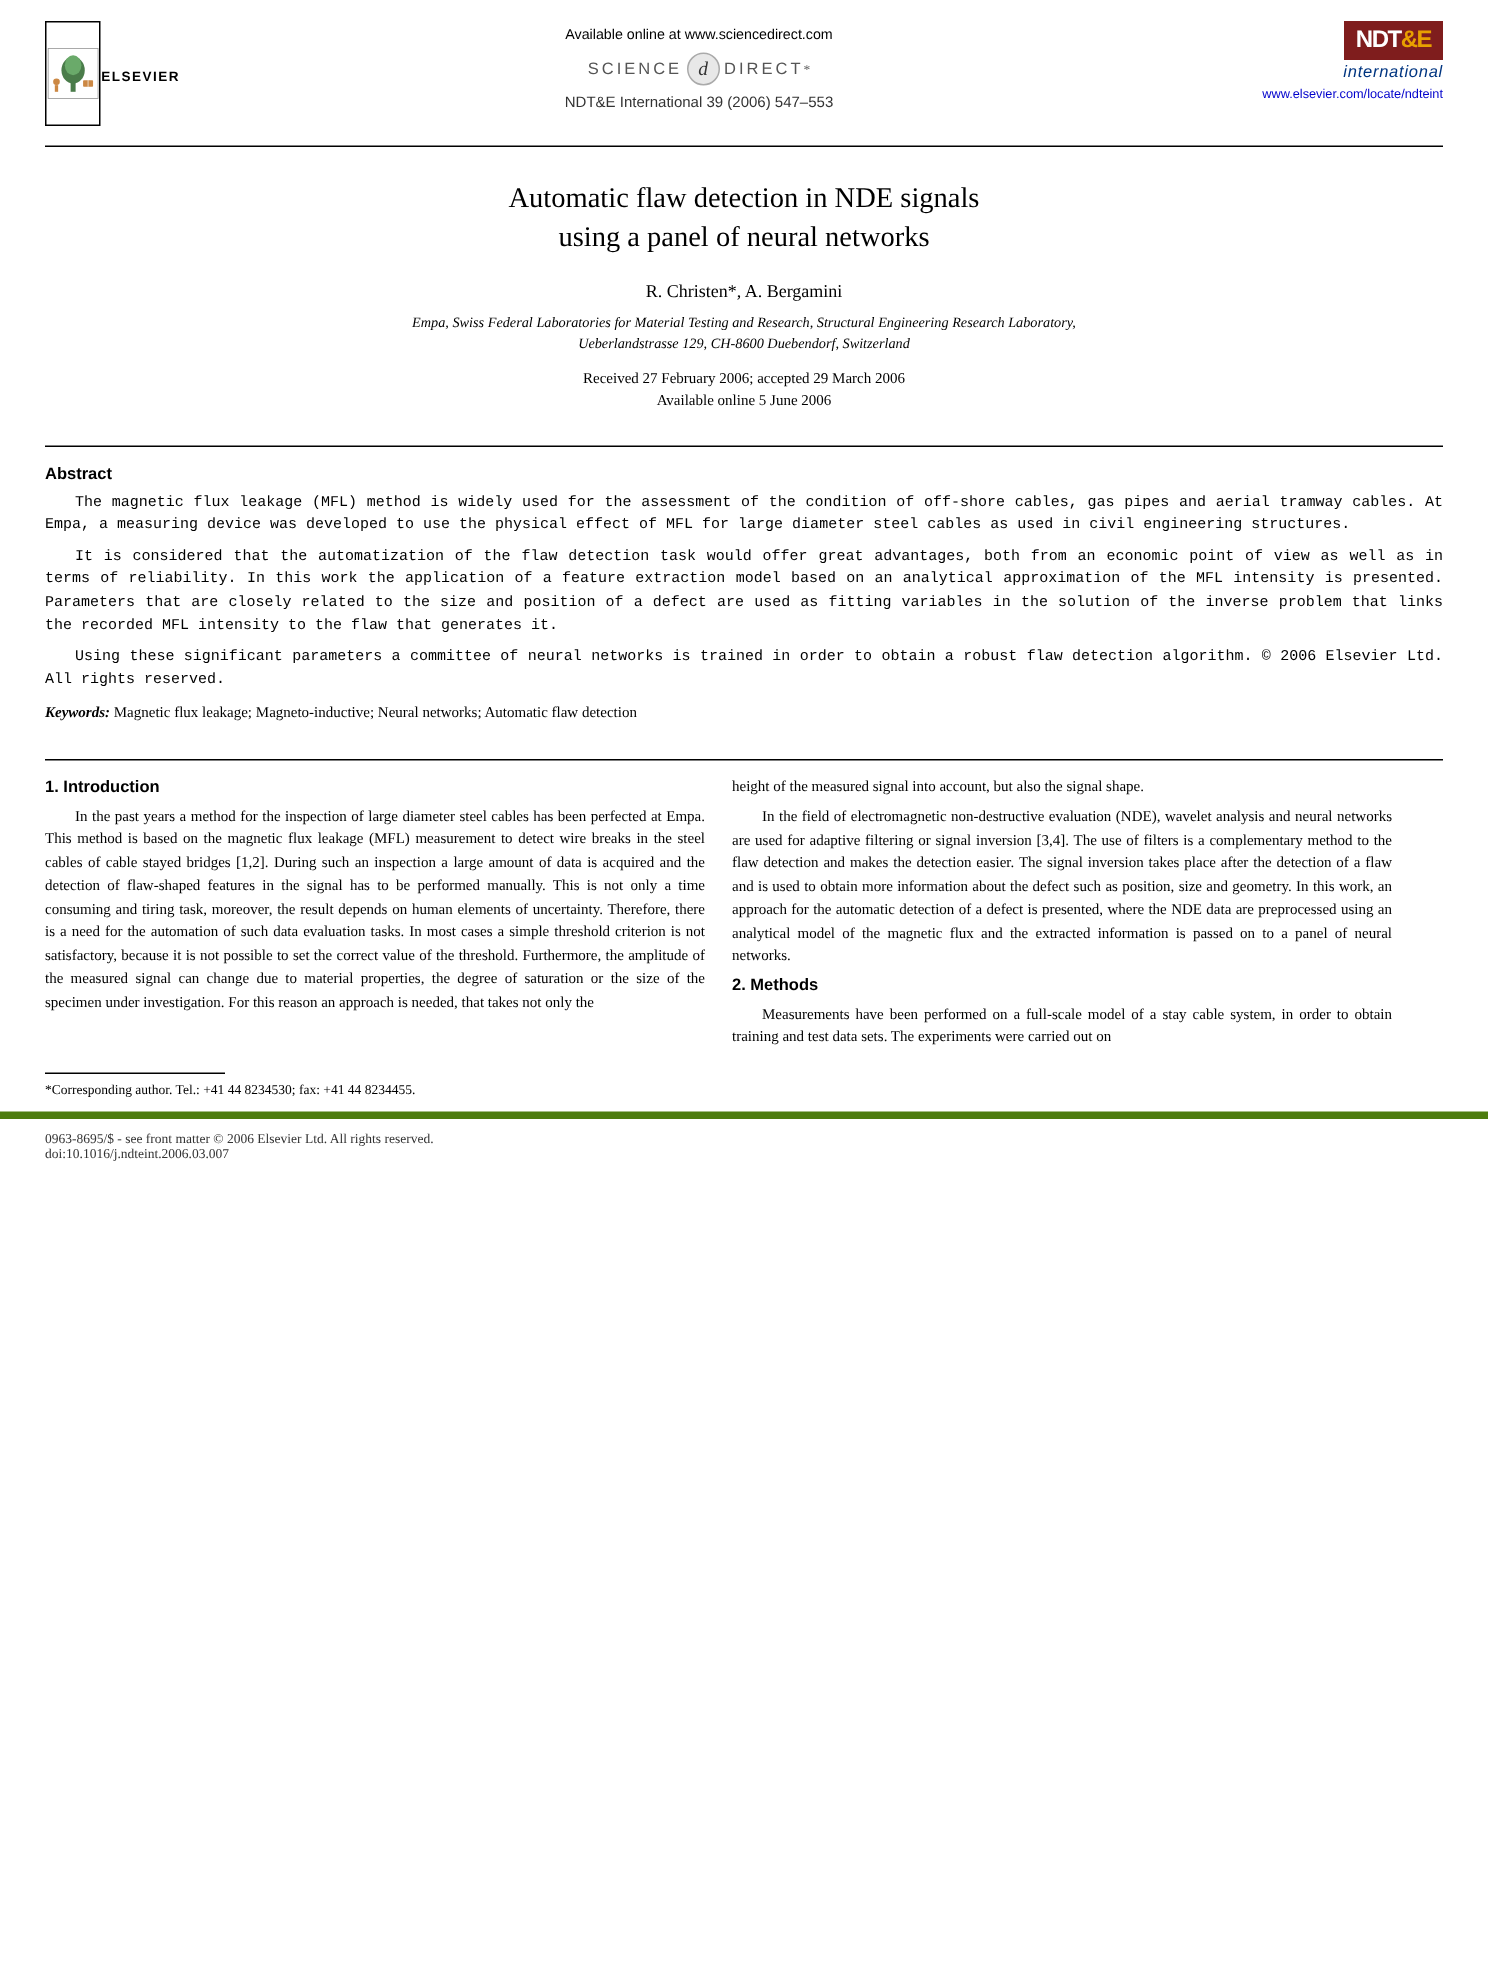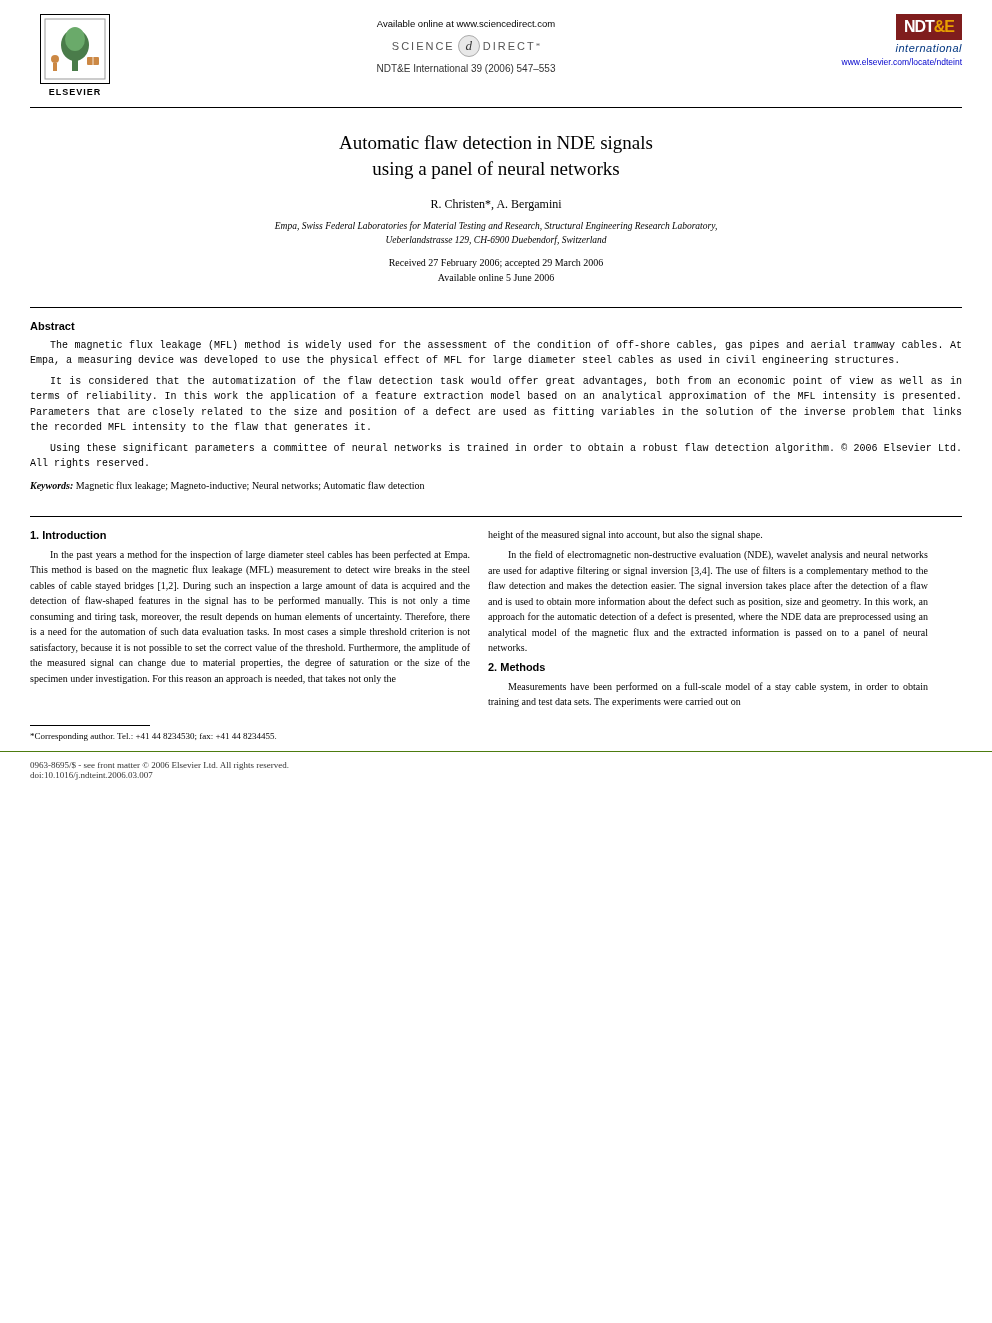--- a/index.html
+++ b/index.html
@@ -22,21 +22,21 @@
     .header {
       width: 100%;
       padding: 14px 30px 0 30px;
       display: flex;
       justify-content: space-between;
       align-items: flex-start;
     }
     .elsevier-logo {
       width: 90px;
       display: flex;
-      flex-direction: column;
+      flex-direction: row;
       align-items: center;
     }
     .elsevier-logo-box {
       width: 70px;
       height: 70px;
       border: 1.5px solid #000;
       display: flex;
       align-items: center;
       justify-content: center;
       font-size: 8px;
@@ -253,21 +253,21 @@
     }
     .footnote {
       padding: 0 30px;
       font-size: 9px;
       line-height: 1.5;
     }
     .page-footer {
       padding: 8px 40px 0 30px;
       font-size: 9px;
       color: #333;
-      border-top: 1px solid #4d7c0f;
+      border-top: 5px solid #4d7c0f;
       margin-top: 8px;
     }
     .subsection-title {
       font-size: 10.5px;
       font-style: italic;
       font-family: Arial, sans-serif;
       font-weight: normal;
       margin-top: 8px;
       margin-bottom: 4px;
     }
@@ -324,21 +324,21 @@
   <hr class="header-divider">
 
   <div class="title-section">
     <h1 class="article-title">
       <span>Automatic flaw detection in NDE signals</span><br>
       <span>using a panel of neural networks</span>
     </h1>
     <div class="authors">R. Christen*, A. Bergamini</div>
     <div class="affiliation">
       <span>Empa, Swiss Federal Laboratories for Material Testing and Research, Structural Engineering Research Laboratory,</span><br>
-      <span>Ueberlandstrasse 129, CH-6900 Duebendorf, Switzerland</span>
+      <span>Ueberlandstrasse 129, CH-8600 Duebendorf, Switzerland</span>
     </div>
     <div class="dates">
       <div>Received 27 February 2006; accepted 29 March 2006</div>
       <div>Available online 5 June 2006</div>
     </div>
   </div>
 
   <hr class="content-divider">
 
   <div class="abstract-section">

